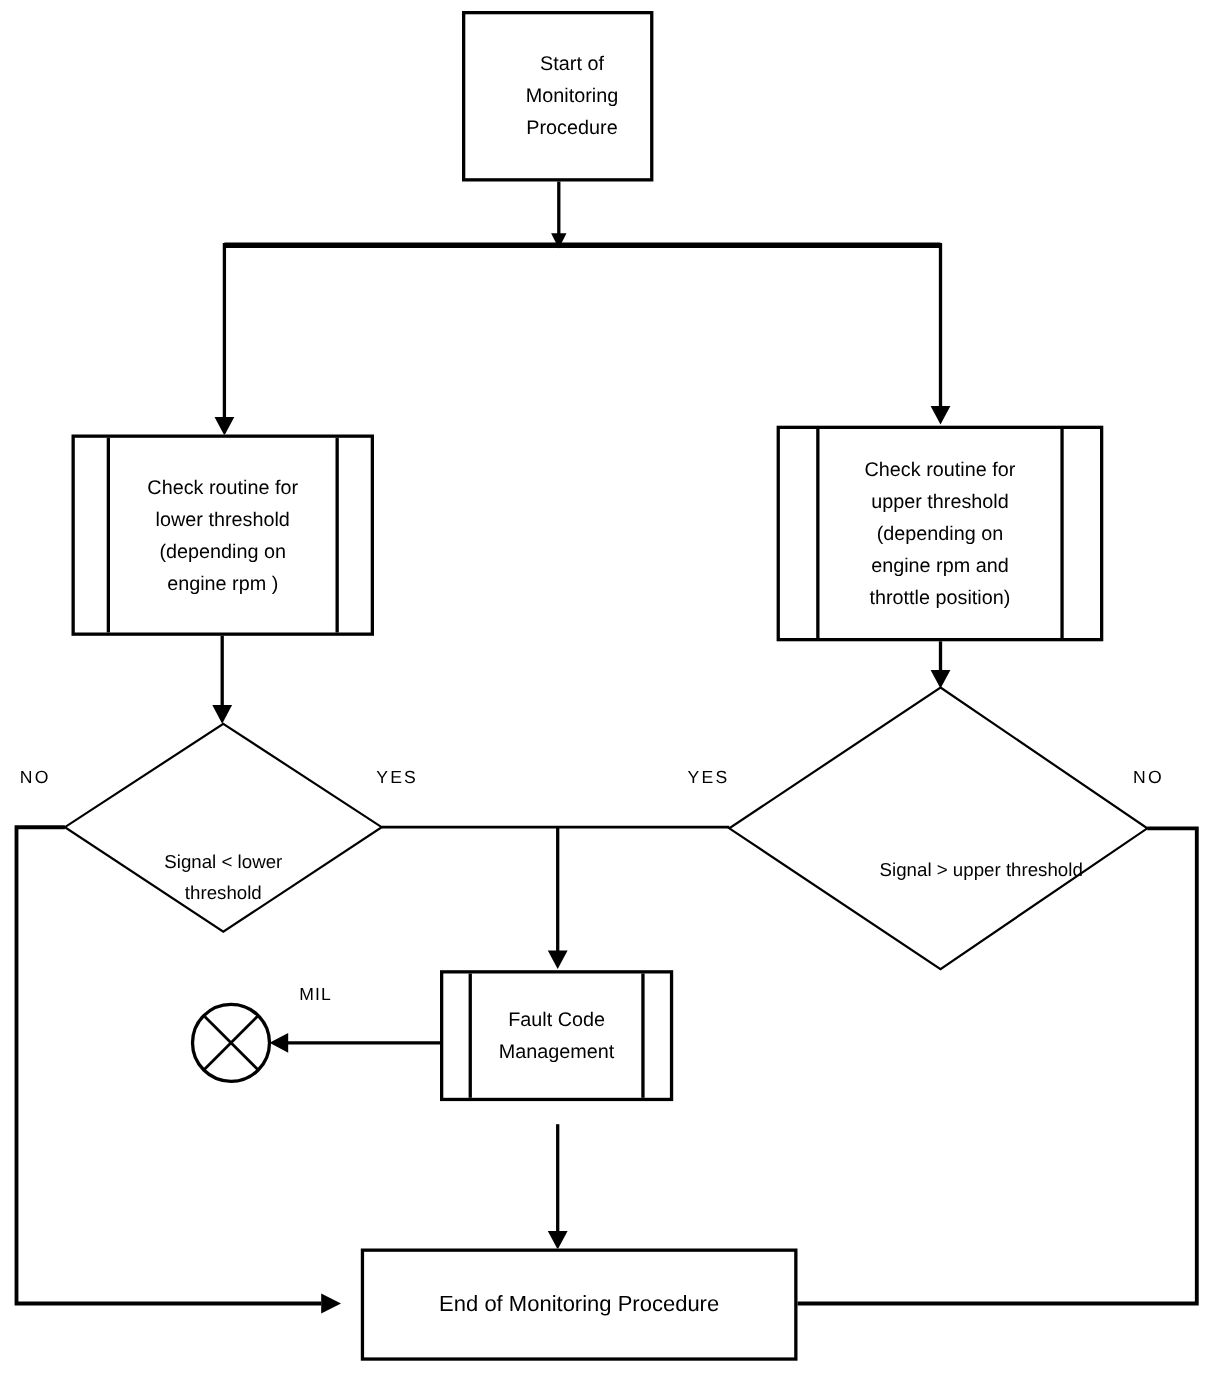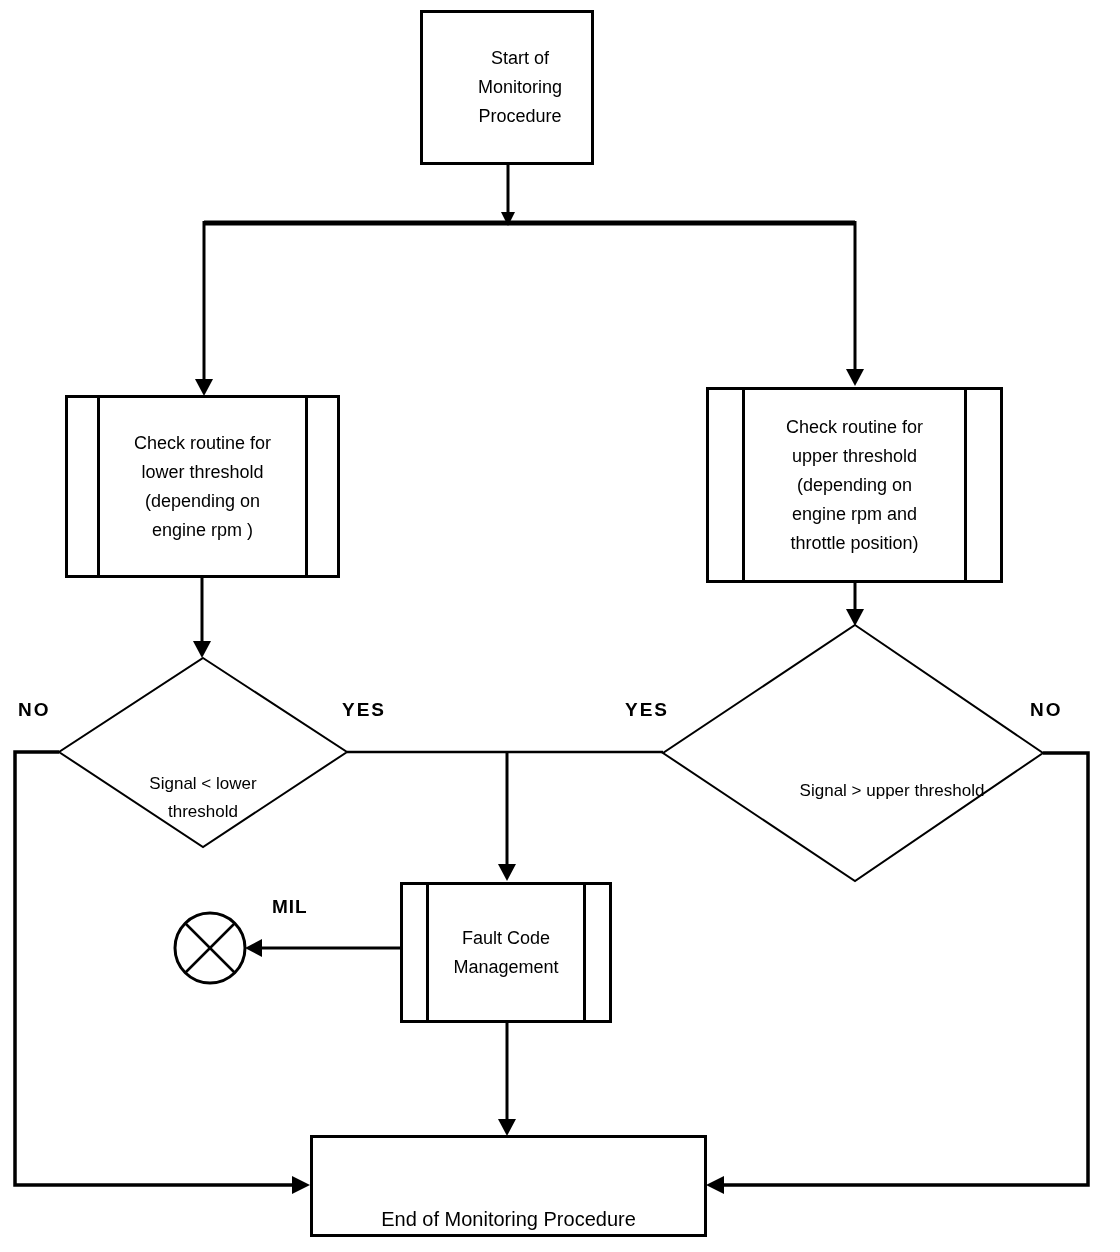--- a/index.html
+++ b/index.html
@@ -57,40 +57,40 @@
     width: 3px;
     background: var(--line, #000000);
   }
   .start-box      { left: 420px; top: 10px;   width: 174px; height: 155px; padding-left: 26px; }
   .check-lower    { left: 65px;  top: 395px;  width: 275px; height: 183px; }
   .check-lower .bar.left  { left: 29px; }
   .check-lower .bar.right { right: 29px; }
   .check-upper    { left: 706px; top: 387px;  width: 297px; height: 196px; }
   .check-upper .bar.left  { left: 33px; }
   .check-upper .bar.right { right: 33px; }
-  .fault-box      { left: 400px; top: 882px;  width: 212px; height: 141px; }
+  .fault-box      { left: 400px; top: 882px;  width: 212px; height: 119px; }
   .fault-box .bar.left  { left: 23px; }
   .fault-box .bar.right { right: 23px; }
-  .end-box        { left: 310px; top: 1135px; width: 397px; height: 102px; align-items: flex-end; }
+  .end-box        { left: 328px; top: 1135px; width: 397px; height: 102px; }
   .end-box .label { font-size: 20px; white-space: nowrap; }
   .diamond-label {
     position: absolute;
     text-align: center;
     font-size: 17px;
     line-height: 28px;
     white-space: pre-line;
     margin-top: 36px;
   }
   .diamond-label.lower { left: 83px;  top: 734px; width: 240px; }
   .diamond-label.upper { left: 742px; top: 741px; width: 300px; }
   .edge-label {
     position: absolute;
-    font-size: 19px;
+    font-size: 16px;
     letter-spacing: 2px;
-    font-weight: 700;
+    font-weight: 400;
   }
   .edge-label.left-no   { left: 18px;   top: 699px; }
   .edge-label.left-yes  { left: 342px;  top: 699px; }
   .edge-label.right-yes { left: 625px;  top: 699px; }
   .edge-label.right-no  { left: 1030px; top: 699px; }
   .edge-label.mil       { left: 272px;  top: 896px; letter-spacing: 1px; }
 </style>
 </head>
 <body>
 

